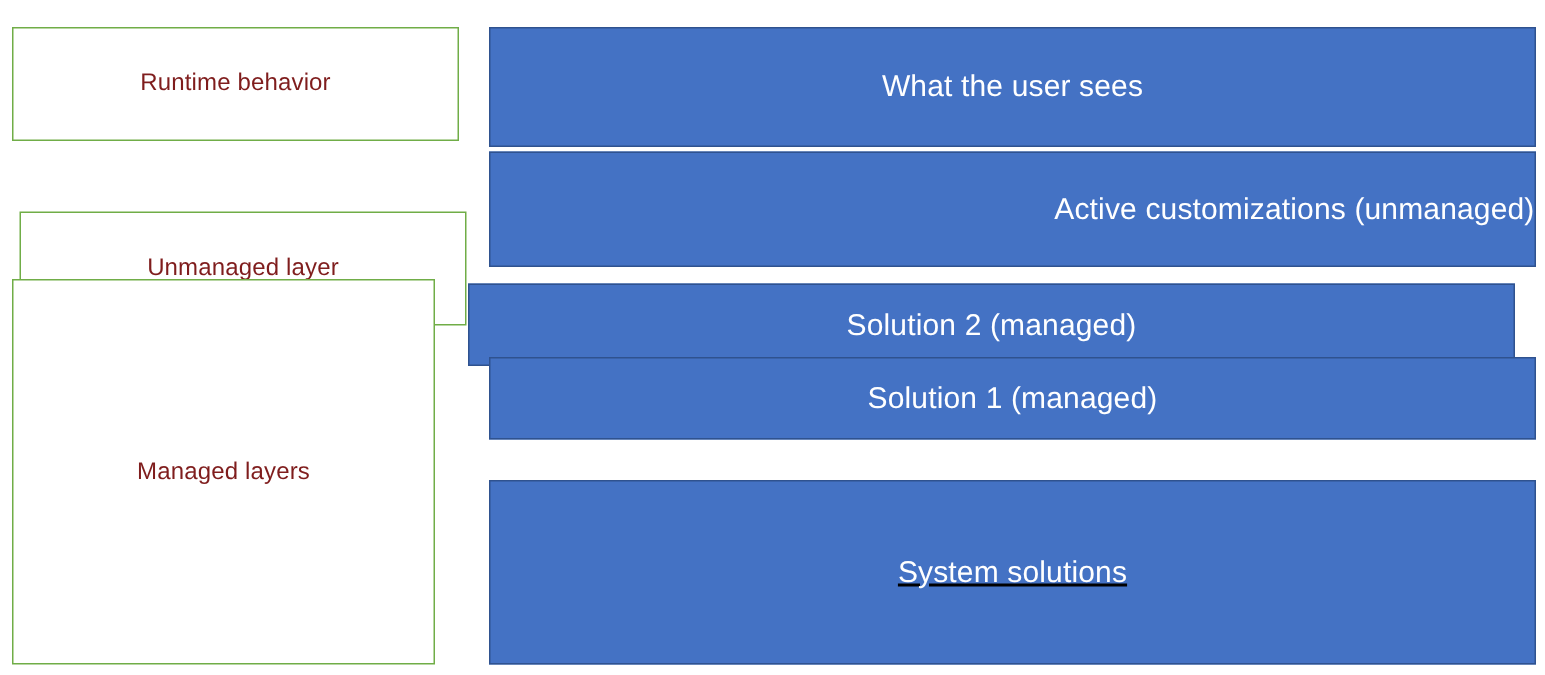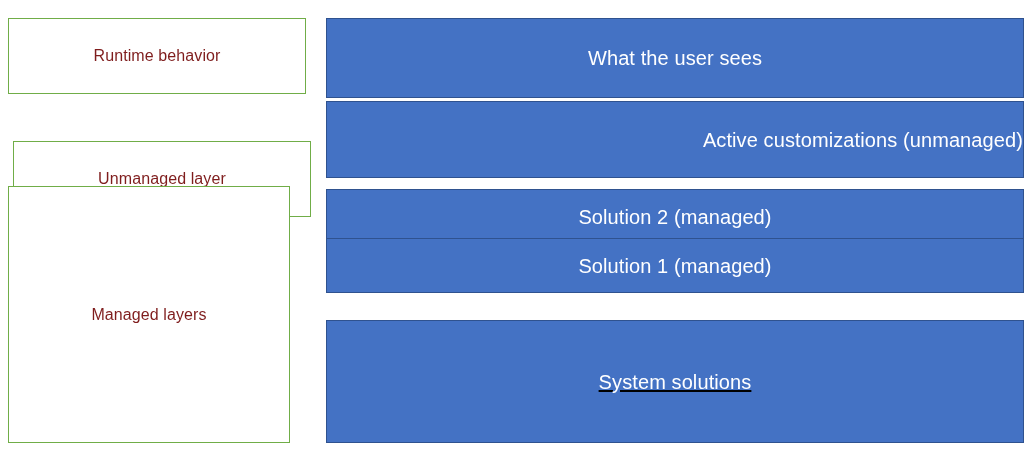--- a/index.html
+++ b/index.html
@@ -70,21 +70,21 @@
   </div>
 
   <div class="right-box" style="left:326px; top:18px; width:698px; height:80px;">
     <span class="right-label">What the user sees</span>
   </div>
 
   <div class="right-box" style="left:326px; top:101px; width:698px; height:77px;justify-content:flex-end;">
     <span class="right-label">Active customizations (unmanaged)</span>
   </div>
 
-  <div class="right-box" style="left:326px; top:189px; width:698px; height:55px;">
+  <div class="right-box" style="left:312px; top:189px; width:698px; height:55px;">
     <span class="right-label">Solution 2 (managed)</span>
   </div>
 
   <div class="right-box" style="left:326px; top:238px; width:698px; height:55px;">
     <span class="right-label">Solution 1 (managed)</span>
   </div>
 
   <div class="right-box" style="left:326px; top:320px; width:698px; height:123px;text-decoration:underline;">
     <span class="right-label">System solutions</span>
   </div>

